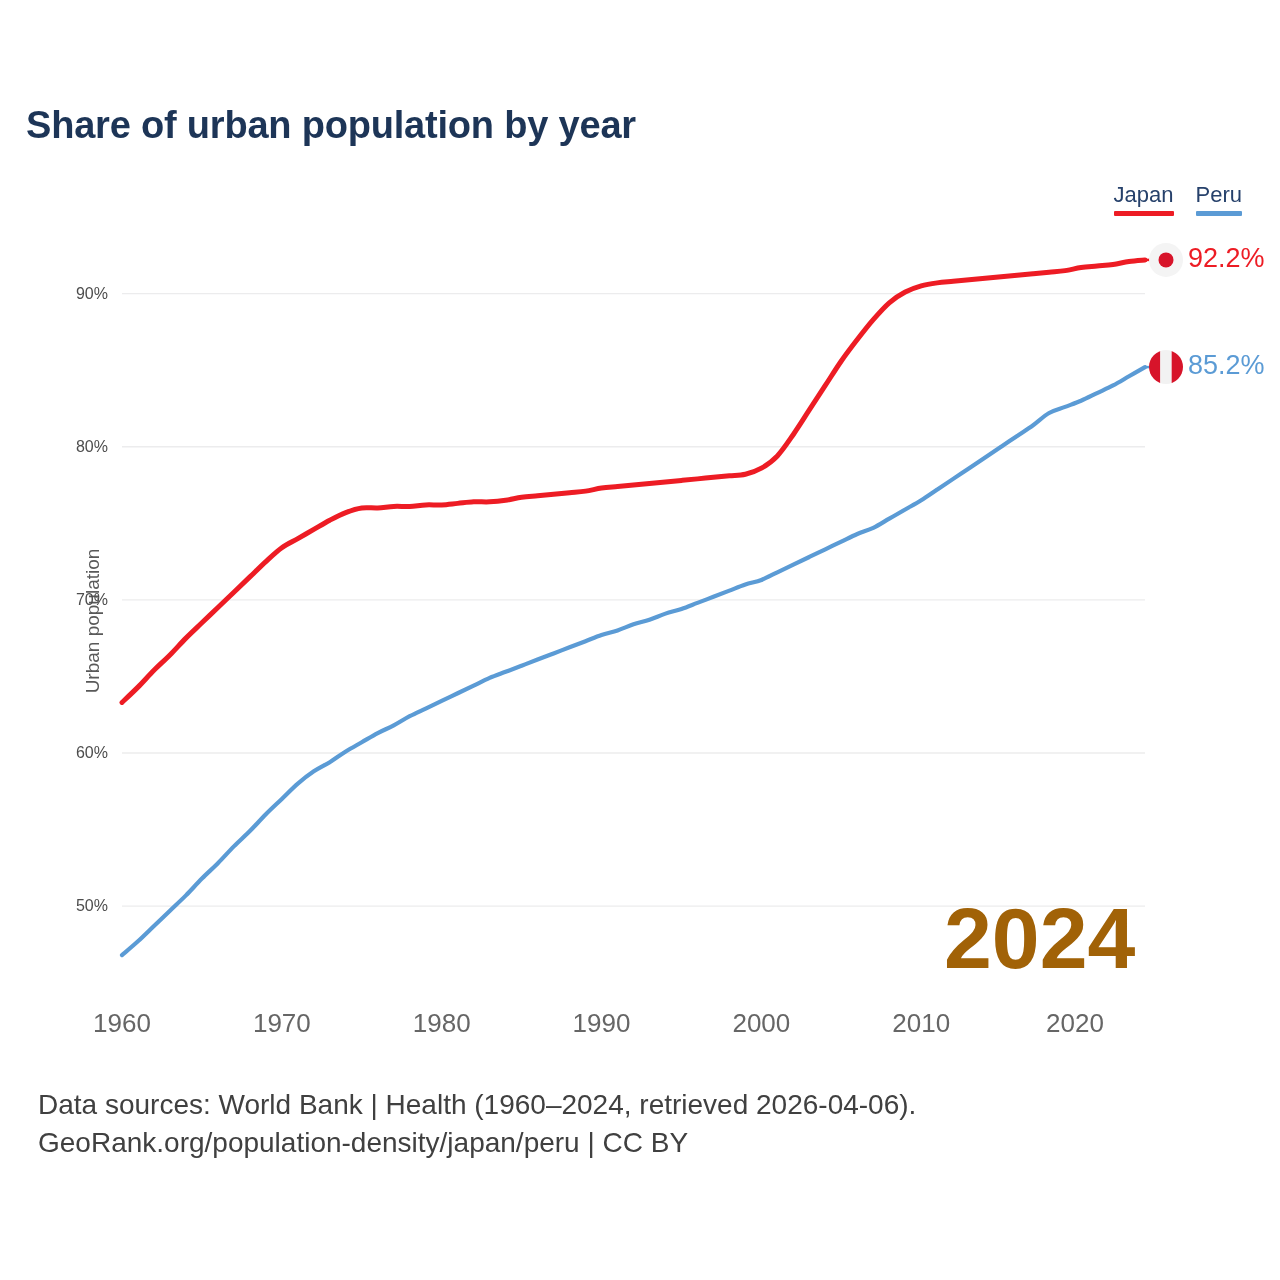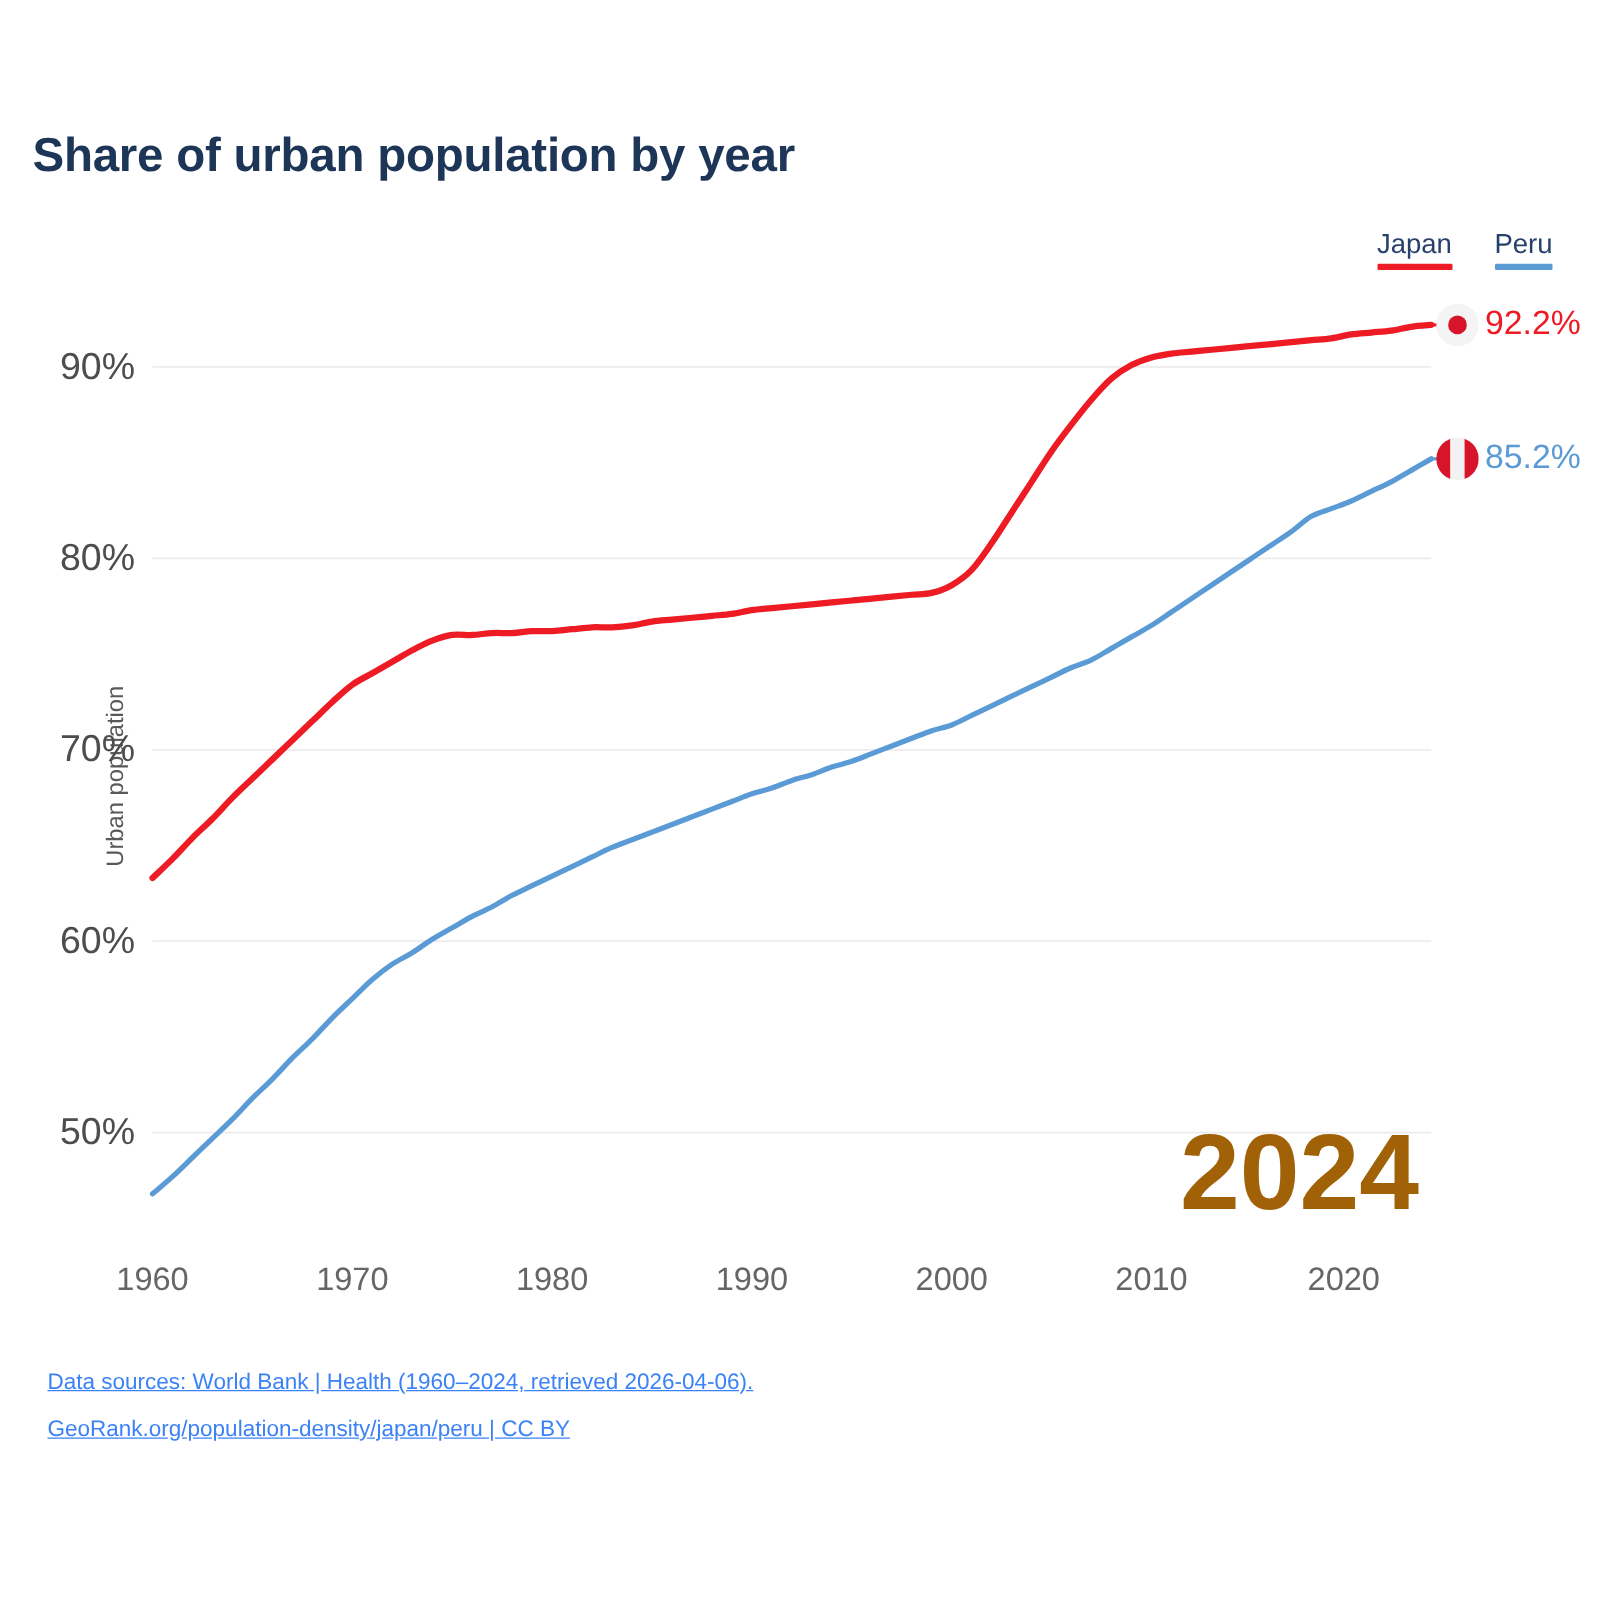--- a/index.html
+++ b/index.html
@@ -37,21 +37,21 @@
   }
 
   
   .legend {
     position: absolute;
     right: 26px;
     top: 182px;
     display: flex;
     flex-direction: row;
     align-items: flex-start;
-    gap: 34px;
+    gap: 22px;
   }
   .legend-item {
     display: flex;
     flex-direction: column;
     align-items: center;
   }
   .legend-label {
     font-size: 22px;
     color: #26416b;
     line-height: 26px;
@@ -86,21 +86,21 @@
     font-size: 19px;
     color: #595959;
     white-space: nowrap;
   }
 
   .ytick {
     position: absolute;
     right: 0;
     width: 90px;
     text-align: right;
-    font-size: 30px;
+    font-size: 16px;
     color: #4d4d4d;
     transform: translateY(-50%);
     white-space: nowrap;
   }
   .ytick-wrap {
     position: absolute;
     left: 0;
     width: 108px;
   }
 
@@ -140,24 +140,23 @@
     left: 1188px;
     top: 377px;
     color: #5b9bd5;
   }
 
   
   .footer {
     position: absolute;
     left: 38px;
     top: 1086px;
-    font-size: 18px;
+    font-size: 28px;
     line-height: 38px;
-    color: #3b82f6;
-    text-decoration: underline;
+    color: #404040;
   }
   .footer div { white-space: nowrap; }
 </style>
 </head>
 <body>
 
 <div id="page">
 
   <div class="chart-title">Share of urban population by year</div>
 

